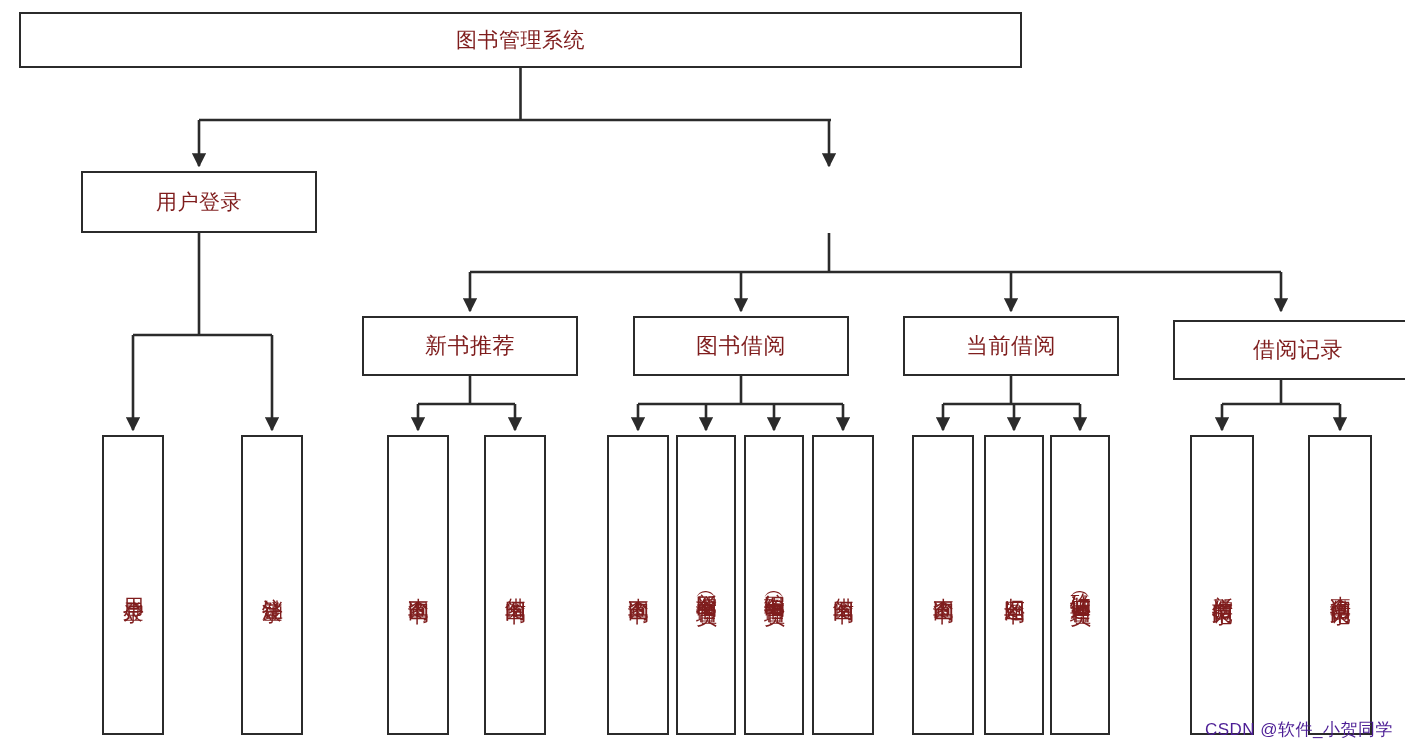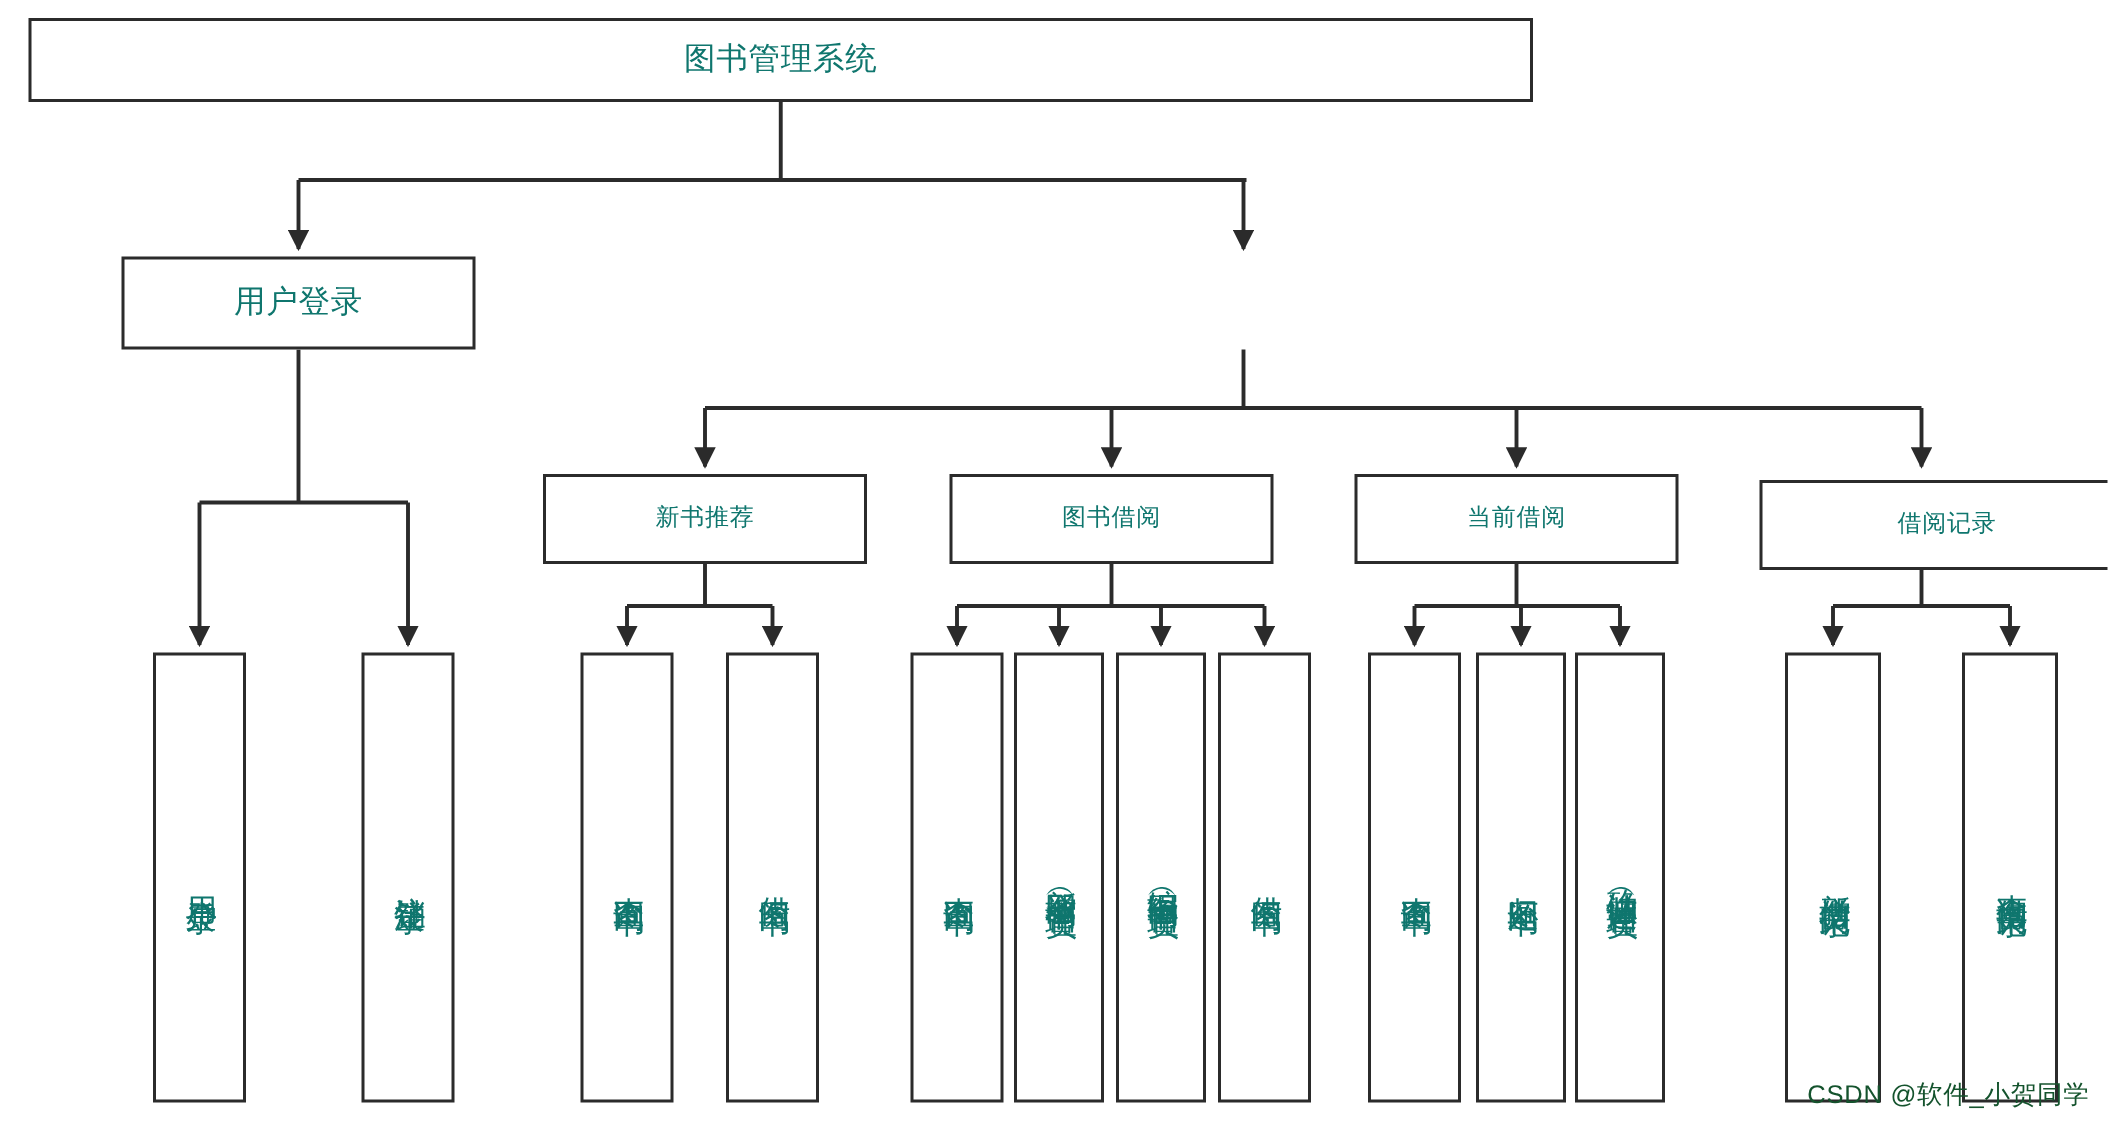--- a/index.html
+++ b/index.html
@@ -35,47 +35,47 @@
     border: 2.5px solid #2b2b2b;
     display: flex;
     align-items: center;
     justify-content: center;
     z-index: 2;
   }
   .node-label {
     font-size: 21px;
     line-height: 1.16;
     letter-spacing: 0.5px;
-    color: #0f766e;
+    color: #7f1d1d;
     text-align: center;
     white-space: nowrap;
   }
   .node.root .node-label { font-size: 21px; }
   .node.level1 .node-label { font-size: 21px; }
-  .node.level2 .node-label { font-size: 16px; font-family: Liberation Serif, serif; }
+  .node.level2 .node-label { font-size: 22px; font-family: Liberation Serif, serif; }
   
   .node.leaf {
     align-items: center;
     justify-content: center;
   }
   .node.leaf .node-label {
     writing-mode: vertical-rl;
     text-orientation: upright;
     font-size: 21px;
     line-height: 1.18;
     letter-spacing: 2px;
     white-space: normal;
     max-height: 280px;
   }
   #watermark {
     position: absolute;
     right: 12px;
     bottom: 6px;
     font-size: 17px;
-    color: #14532d;
+    color: #4c1d95;
     letter-spacing: 0.5px;
     z-index: 3;
     white-space: nowrap;
   }
 </style>
 </head>
 <body>
 
 <div id="diagram">
 

